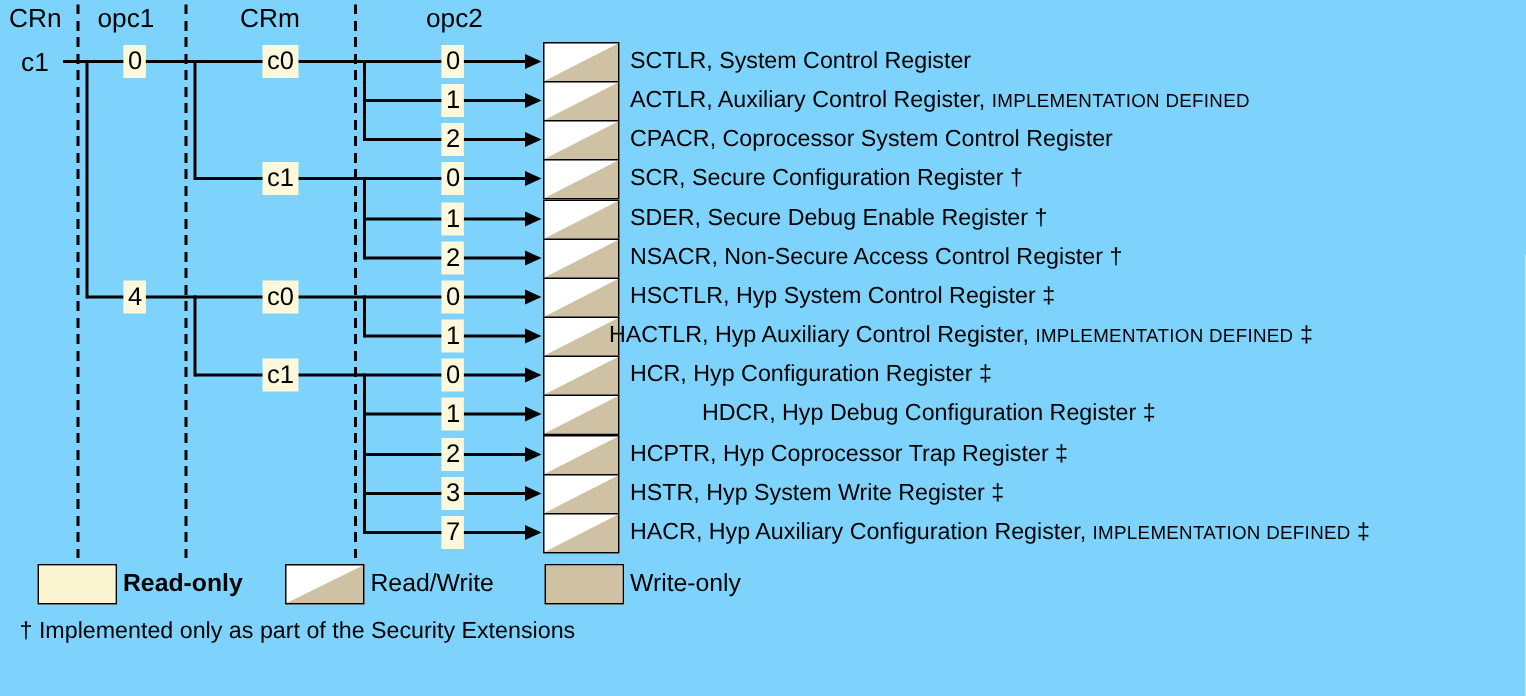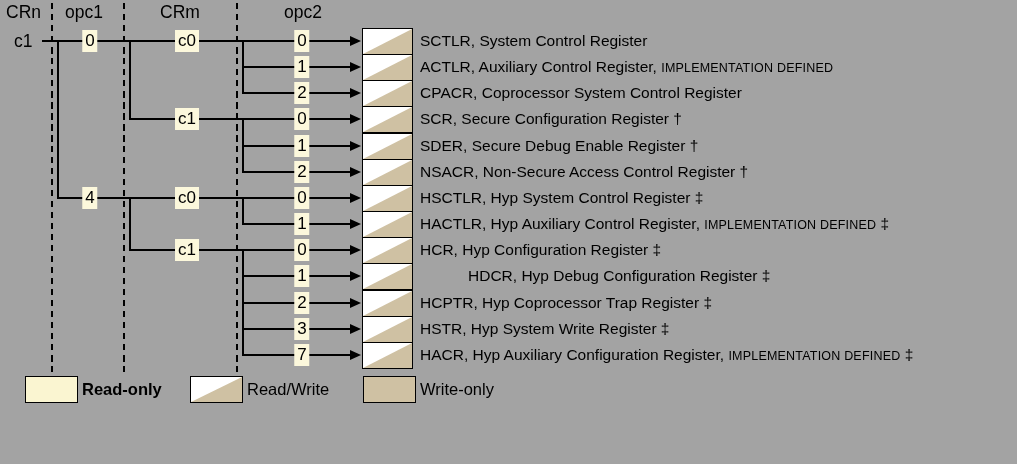--- a/index.html
+++ b/index.html
@@ -1,18 +1,18 @@
 <!DOCTYPE html>
 <html style="--hl: #fcf8dc;"><head>
 <meta charset="utf-8">
 <style>
   * { margin:0; padding:0; box-sizing:border-box; }
   html,body { background:#ffffff; }
   body { font-family:"Liberation Sans","DejaVu Sans",sans-serif; color:#000; }
-  #stage { position:relative; width:1017px; height:464px; background:#a3a3a3; overflow:hidden; }
+  #stage { position:relative; width:1017px; height:464px; background:#7dd3fc; overflow:hidden; }
 
   .hdr { position:absolute; top:2px; font-size:17.5px; white-space:nowrap; }
   .crn-label { position:absolute; left:14px; top:31px; font-size:17.5px; }
 
   .dashline { position:absolute; top:3px; height:369px; width:2px;
     background:repeating-linear-gradient(to bottom,#000 0 6.5px,transparent 6.5px 11px); }
 
   .hline { position:absolute; height:2px; background:#000; }
   .vline { position:absolute; width:2px; background:#000; }
 
@@ -120,21 +120,21 @@
       <div class="val" style="left: 302px; top: 198px;">0</div>
       <div class="reglabel" style="left: 420px; top: 187px;"><span>HSCTLR, Hyp System Control Register ‡</span></div>
       <div class="hline" style="left: 243px; top: 223px; width: 108px;"></div>
       <div class="arrow" style="left: 350px; top: 218.5px;"></div>
       <div class="regbox" style="left: 362px; top: 211px;">
         <svg viewBox="0 0 50 25" preserveAspectRatio="none">
           <polygon points="0,25 50,25 50,0" fill="#cfc1a3"></polygon>
         </svg>
       </div>
       <div class="val" style="left: 302px; top: 224px;">1</div>
-      <div class="reglabel" style="left: 420px; top: 213px;"><span>HACTLR, Hyp Auxiliary Control Register, </span><span class="sc">IMPLEMENTATION DEFINED</span><span> ‡</span></div>
+      <div class="reglabel" style="left: 406px; top: 213px;"><span>HACTLR, Hyp Auxiliary Control Register, </span><span class="sc">IMPLEMENTATION DEFINED</span><span> ‡</span></div>
       <div class="hline" style="left: 130px; top: 249px; width: 221px;"></div>
       <div class="arrow" style="left: 350px; top: 244.5px;"></div>
       <div class="regbox" style="left: 362px; top: 237px;">
         <svg viewBox="0 0 50 25" preserveAspectRatio="none">
           <polygon points="0,25 50,25 50,0" fill="#cfc1a3"></polygon>
         </svg>
       </div>
       <div class="val" style="left: 187px; top: 250px;">c1</div>
       <div class="val" style="left: 302px; top: 250px;">0</div>
       <div class="reglabel" style="left: 420px; top: 239px;"><span>HCR, Hyp Configuration Register ‡</span></div>
@@ -196,13 +196,14 @@
       </div>
       <div class="legend-label" style="left: 247px; top: 376px;">Read/Write</div>
       <div class="legend-box" style="left: 363px; top: 376px;">
         <svg viewBox="0 0 50 25" preserveAspectRatio="none">
           <rect width="50" height="25" fill="#cfc1a3"></rect>
         </svg>
       </div>
       <div class="legend-label" style="left: 420px; top: 376px;">Write-only</div>
     </div>
 
+  <div class="footnote" style="top:412px">† Implemented only as part of the Security Extensions</div>
 </div>
 
 </body></html>

